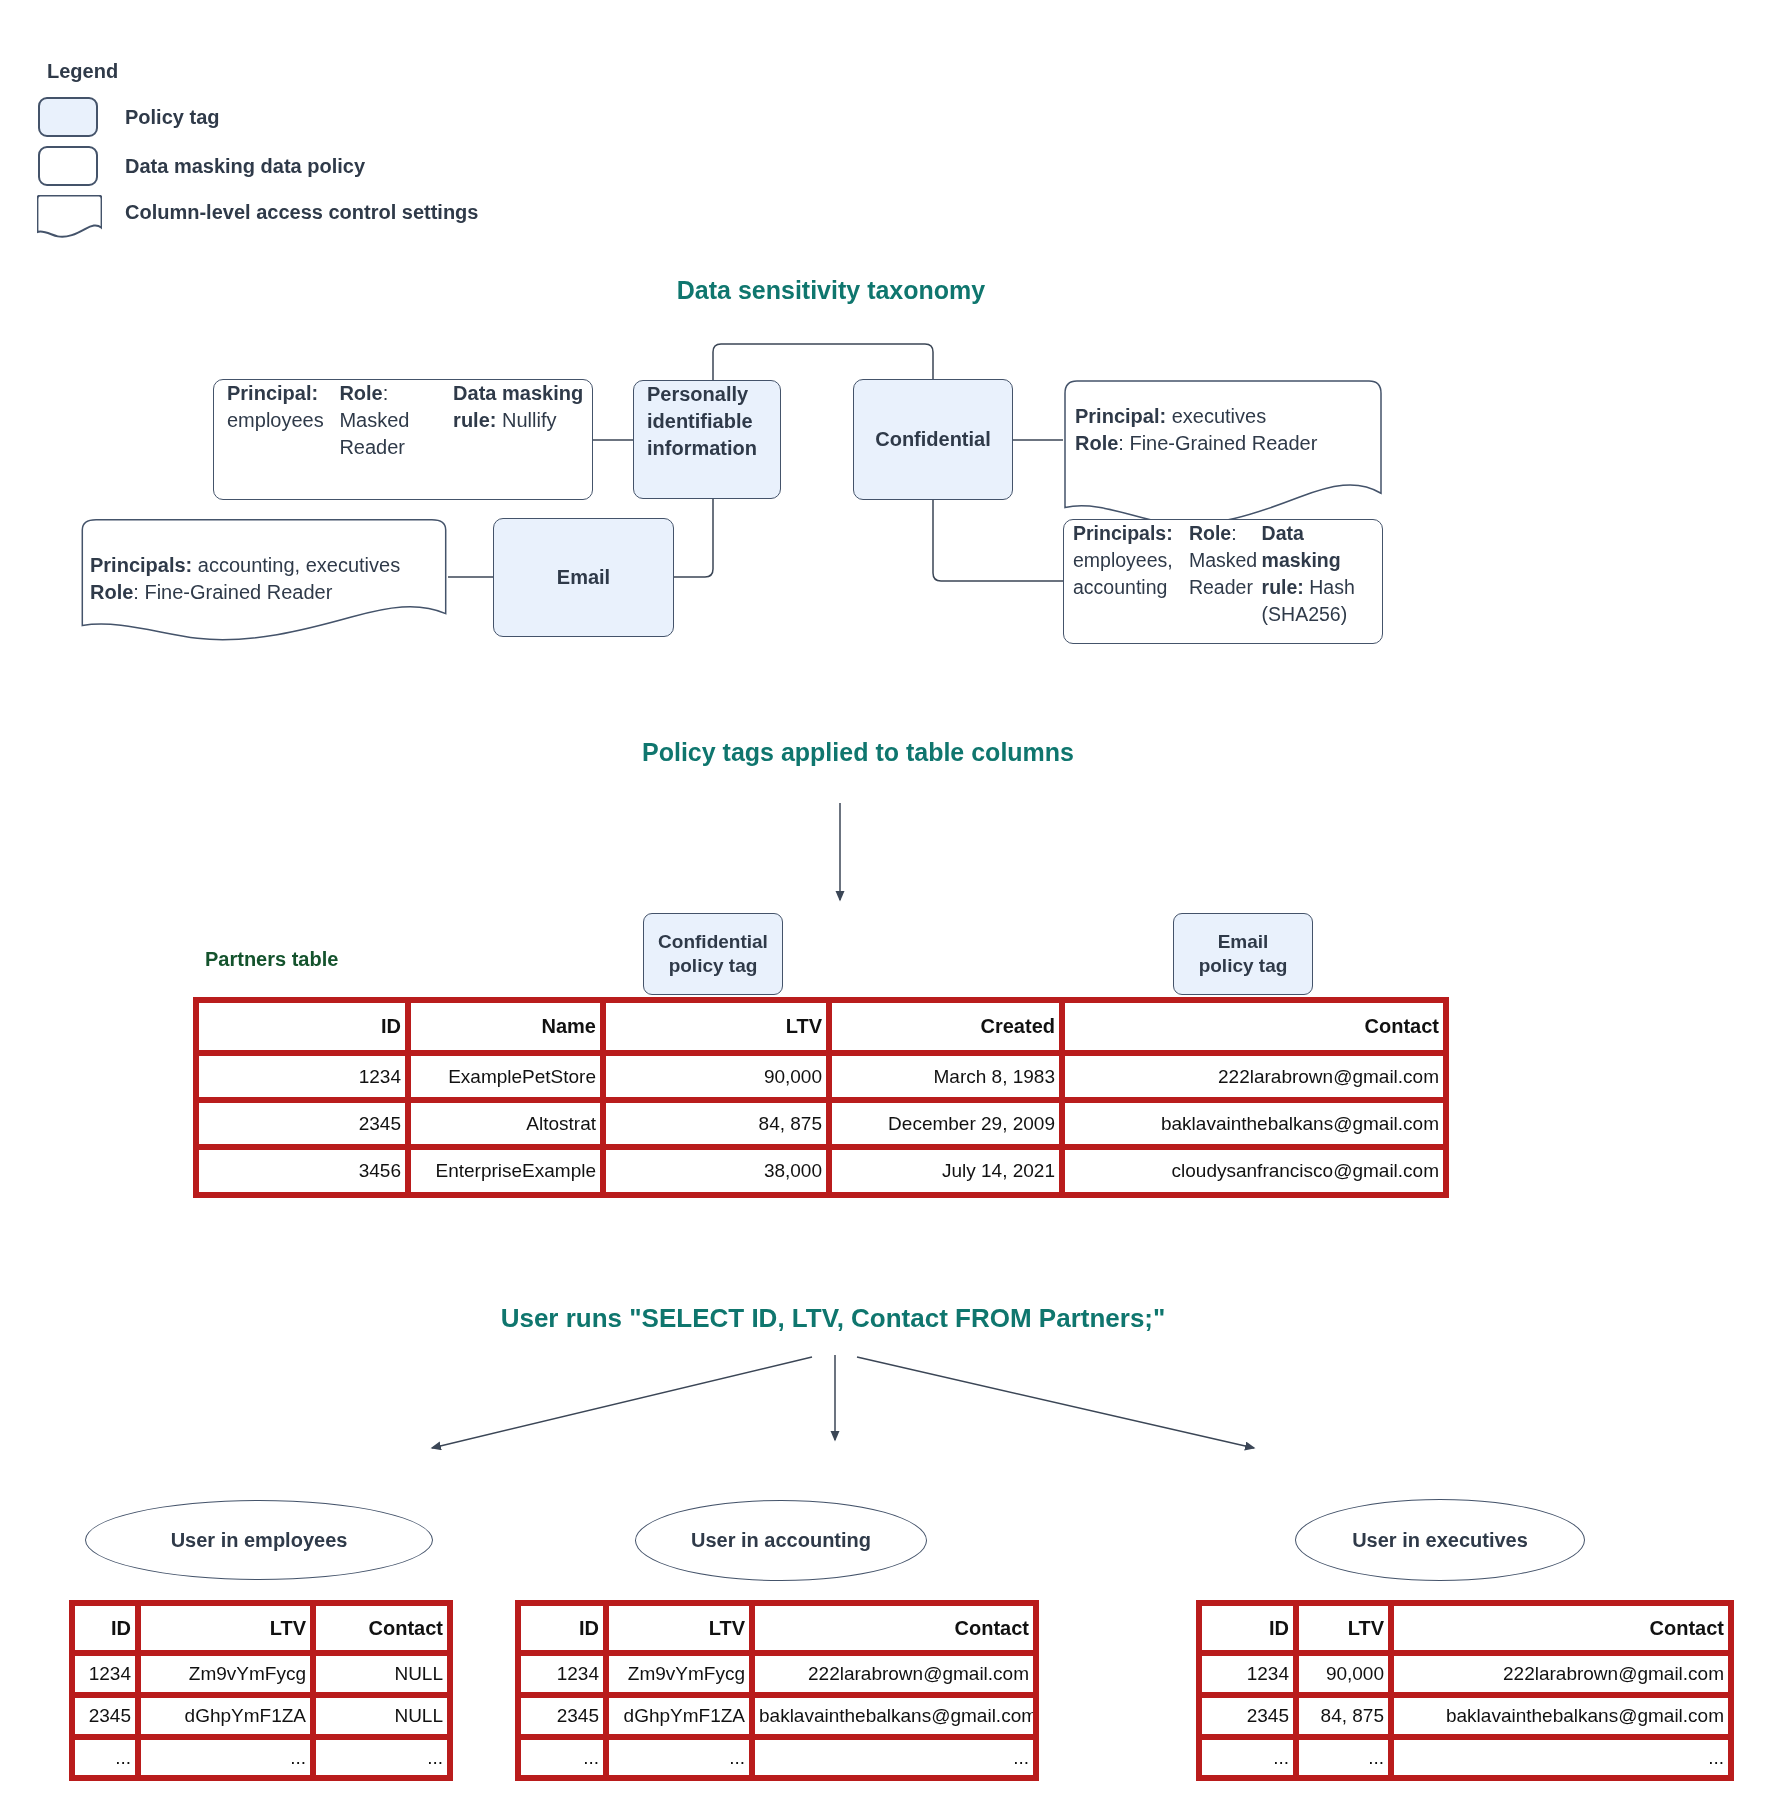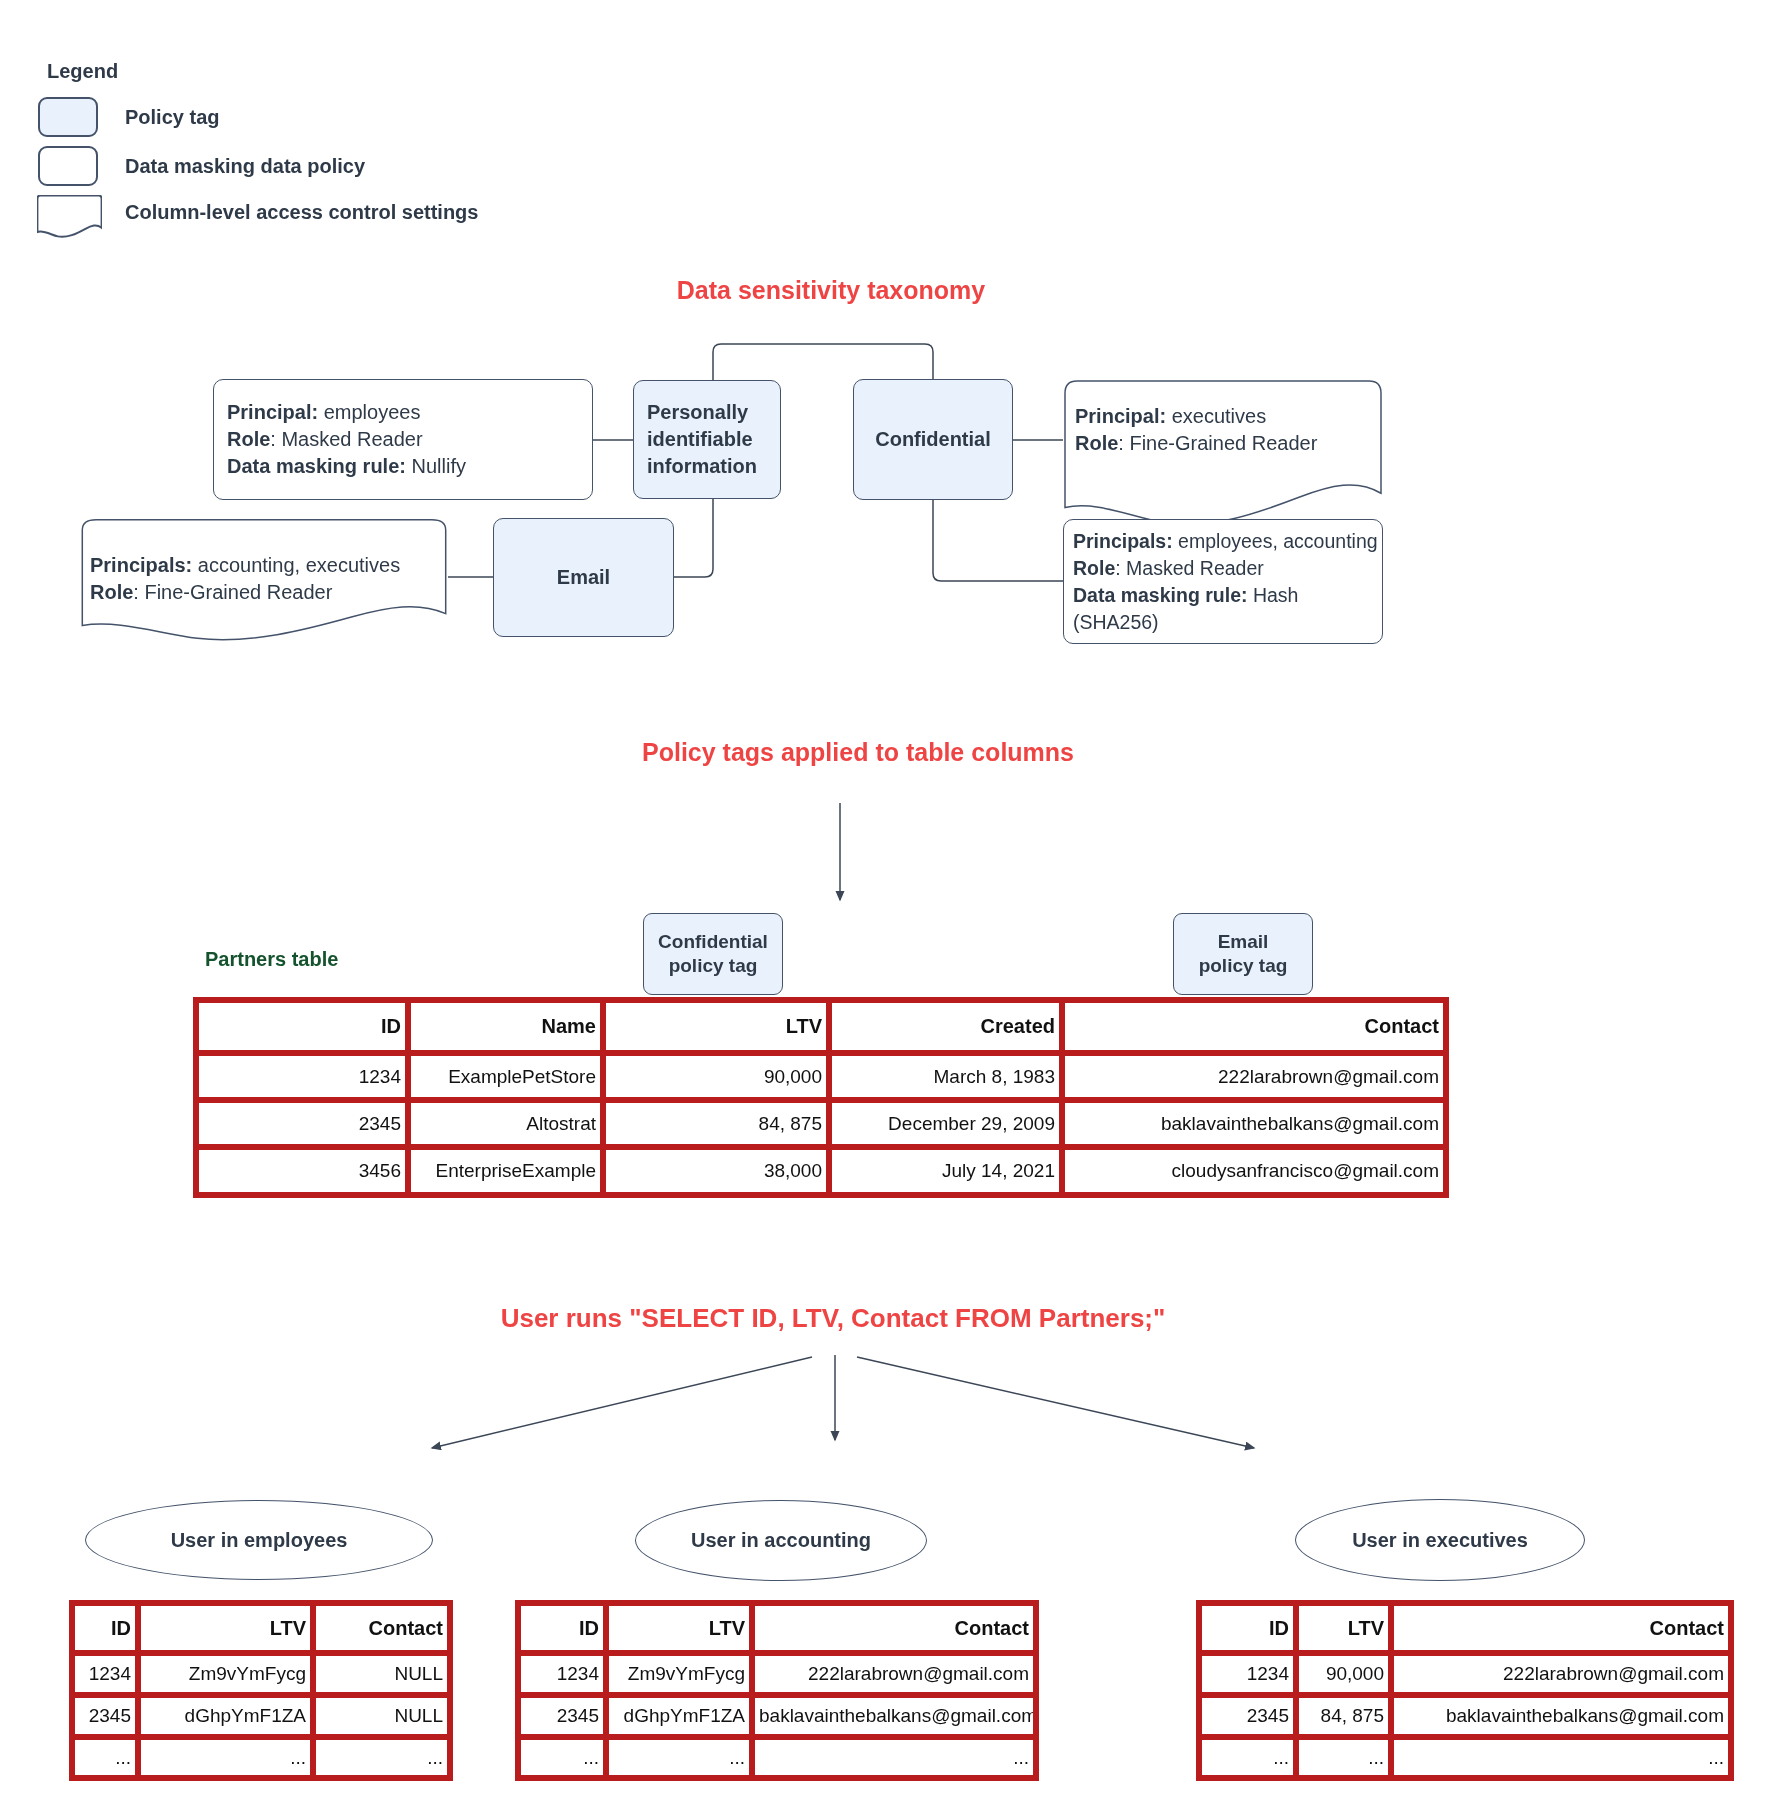--- a/index.html
+++ b/index.html
@@ -7,29 +7,29 @@
           font-family:"Liberation Sans",sans-serif;color:#2f3a49;overflow:hidden;}
   .abs{position:absolute;box-sizing:border-box;}
   .bold{font-weight:bold;}
   
   .legend-title{left:47px;top:60px;font-size:20px;font-weight:bold;}
   .swatch{width:60px;height:40px;border:2px solid #44536a;border-radius:9px;background:#fff;}
   .swatch.blue{background:#e9f1fc;}
   .legend-label{left:125px;font-size:20px;font-weight:bold;}
   
   .dbox{border:1.5px solid #44536a;border-radius:10px;background:#fff;
-        font-size:20px;line-height:27px;display:flex;flex-direction:column;justify-content:center;}
+        font-size:20px;line-height:27px;display:flex;flex-direction:row;justify-content:center;}
   .node{background:#e9f1fc;font-weight:bold;align-items:center;text-align:center;}
   .node.left{align-items:flex-start;text-align:left;padding-left:13px;}
   .wavy{background:none;border:none;}
   .wavy svg{position:absolute;left:0;top:0;width:100%;height:100%;}
   .wavy .wtxt{position:relative;z-index:2;}
   .pline b{font-weight:bold;}
   
-  .sec-title{font-weight:bold;text-align:center;color:#ef4444;}
+  .sec-title{font-weight:bold;text-align:center;color:#0f766e;}
   
   table.dt{border-collapse:collapse;table-layout:fixed;color:#111;}
   table.dt th,table.dt td{border:6px solid #b91c1c;text-align:right;padding:0 4px;overflow:hidden;}
   table.dt th{font-size:20px;font-weight:bold;}
   table.dt td{font-size:19px;font-weight:normal;}
   
   .ptag{background:#e9f1fc;border:1.5px solid #44536a;border-radius:9px;
         display:flex;flex-direction:column;justify-content:center;align-items:center;
         font-size:19px;line-height:24px;font-weight:bold;text-align:center;}
   

